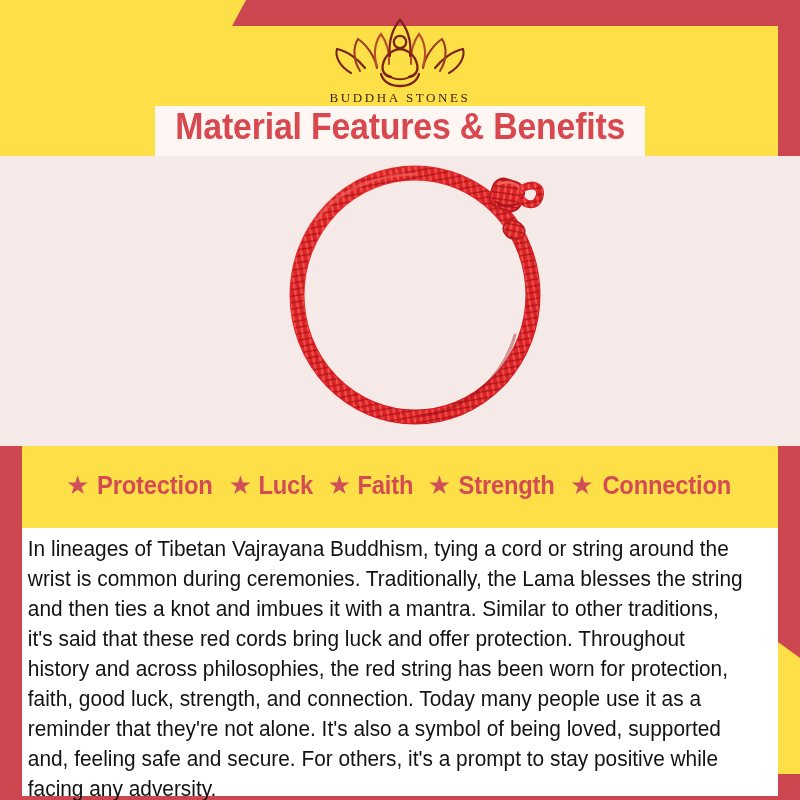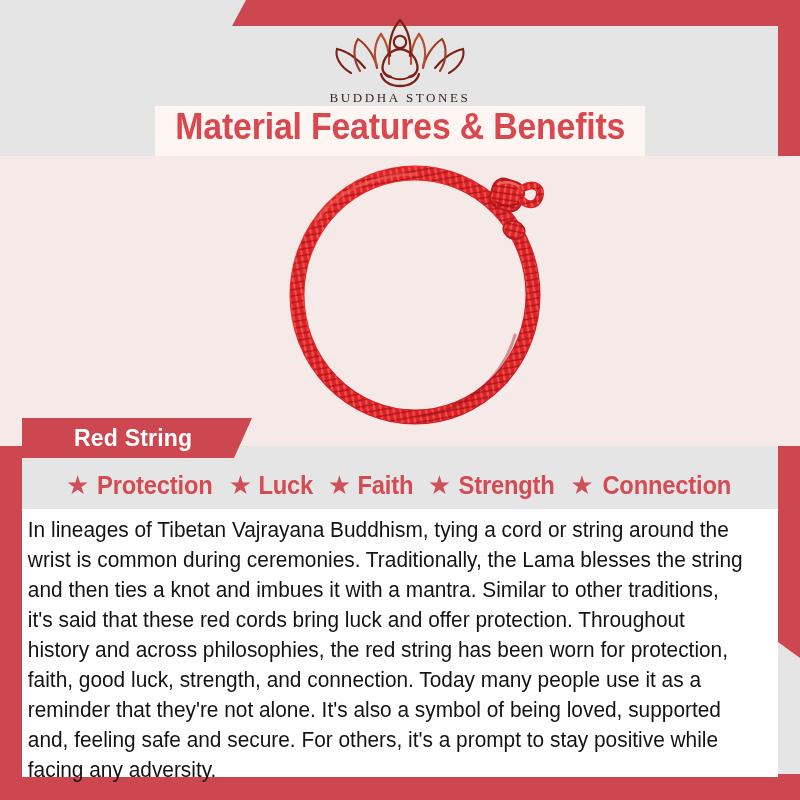--- a/index.html
+++ b/index.html
@@ -9,21 +9,21 @@
   }
   body {
     font-family: "Liberation Sans", sans-serif;
   }
 
   #infographic {
     position: relative;
     width: 800px;
     height: 800px;
     overflow: hidden;
-    background: #e5e5e5;
+    background: #fde047;
   }
 
   
   .top-red-band {
     position: absolute;
     top: 0;
     left: 0;
     width: 800px;
     height: 26px;
     background: #cd4750;
@@ -172,21 +172,21 @@
     color: #d44b53;
     font-size: 25px;
     font-weight: bold;
     transform: scaleX(0.95);
     letter-spacing: -0.2px;
   }
 
   
   .body-panel {
     position: absolute;
-    top: 509px;
+    top: 528px;
     left: 22px;
     width: 756px;
     height: 268px;
     background: #ffffff;
     z-index: 3;
   }
   .body-text {
     margin: 0;
     padding: 6px 10px 0 6px;
     font-size: 21.5px;
@@ -271,23 +271,20 @@
         <path d="M258 68 C270 62 278 68 274 78 C271 86 262 86 257 80" stroke="url(#cordGrad)" stroke-width="8" fill="none" stroke-linecap="round"></path>
         <path d="M258 68 C270 62 278 68 274 78 C271 86 262 86 257 80" stroke="url(#braid)" stroke-width="6" fill="none" stroke-linecap="round"></path>
       </g>
 
       <g>
         <ellipse cx="249" cy="110" rx="11" ry="9" fill="url(#braid)" stroke="#b71a1f" stroke-width="1.6" transform="rotate(22 249 110)"></ellipse>
       </g>
     </svg>
   </div>
 
-  <div class="ribbon">
-    <span class="ribbon-text">Red String</span>
-  </div>
 
   <div class="benefits-row">
 
     <div class="benefit-item">
       <span class="benefit-star">★</span>
       <span class="benefit-label">Protection</span>
     </div>
 
     <div class="benefit-item">
       <span class="benefit-star">★</span>

